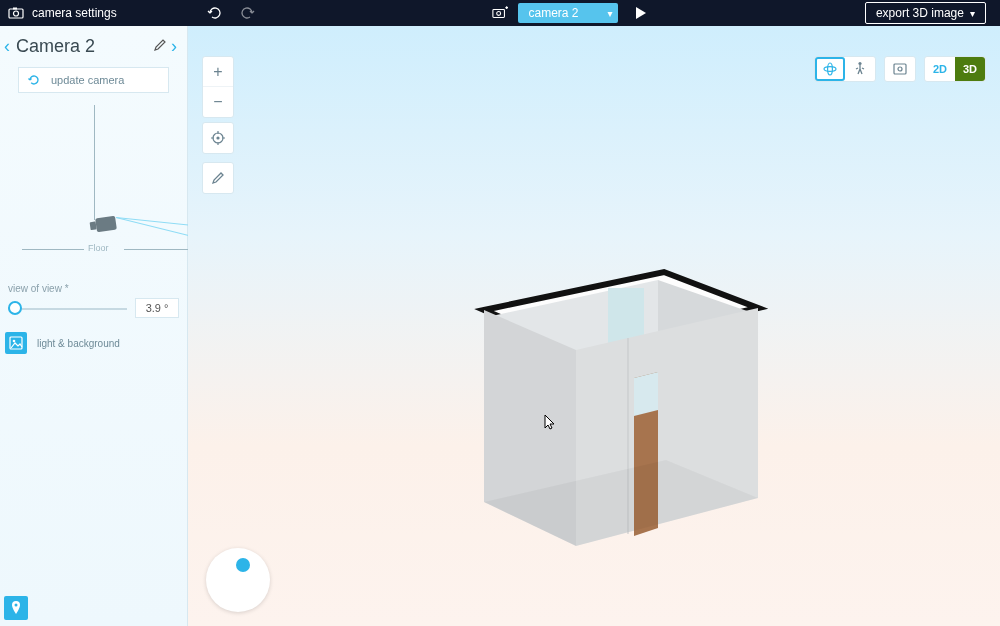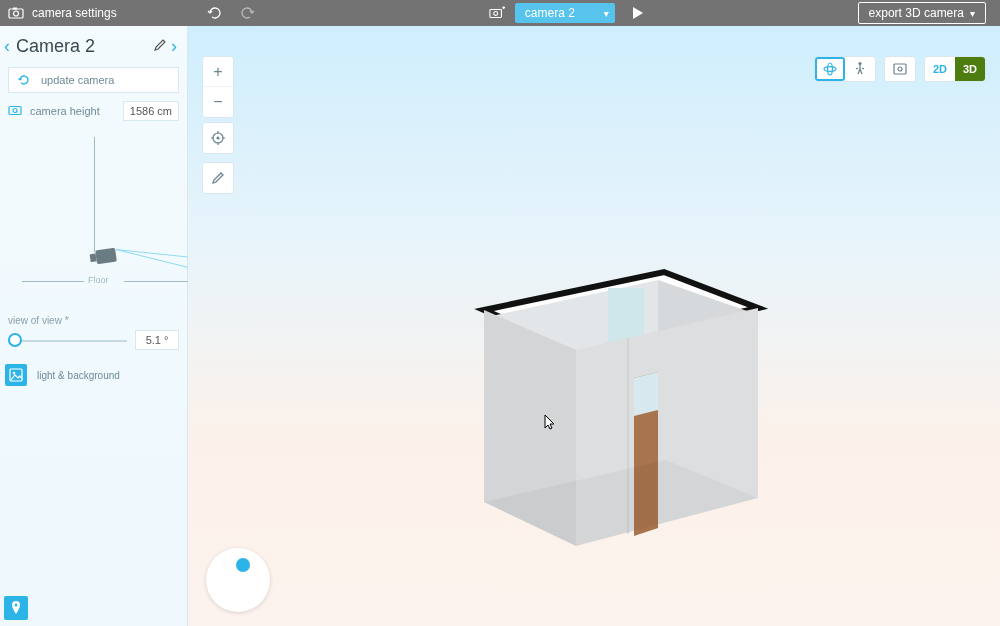--- a/index.html
+++ b/index.html
@@ -1,21 +1,21 @@
 <!DOCTYPE html>
 <html><head>
 <meta charset="utf-8">
 <style>
 * { box-sizing: border-box; margin: 0; padding: 0; font-family: -apple-system, BlinkMacSystemFont, "Segoe UI", Arial, sans-serif; }
 html, body { width: 1000px; height: 626px; overflow: hidden; }
 
 
 .topbar {
   height: 26px;
-  background: #737373;
+  background: #0f172a;
   display: flex;
   align-items: center;
   color: #fff;
   font-size: 12px;
 }
 .topbar-left {
   width: 188px; height: 100%; display: flex; align-items: center; padding-left: 8px; gap: 8px;
 }
 .topbar-center {
   flex: 1; height: 100%; display: flex; align-items: center; gap: 18px; padding-left: 18px;
@@ -46,21 +46,21 @@
   font-size:12px;
 }
 .cam-header {
   display:flex; align-items:center; padding:10px 10px 8px 4px; gap:4px; color:#335;
 }
 .cam-header .lt, .cam-header .gt { color:#2cb4e8; font-size:18px; font-weight:300; cursor:pointer; }
 .cam-title { flex:1; font-size:18px; font-weight:400; color:#3a4a52; padding-left:2px; }
 .edit-pencil { color:#555; }
 
 .row-box {
-  background:#fff; border:1px solid #d7e8f0; margin:2px 8px; height:26px;
+  background:#fff; border:1px solid #d7e8f0; margin:2px 18px; height:26px;
   display:flex; align-items:center; gap:8px; padding:0 6px; font-size:11px;
 }
 .row-box .ico { width:18px;height:18px; display:inline-flex;align-items:center;justify-content:center;}
 .height-row { display:flex; align-items:center; margin:6px 8px; gap:6px; font-size:11px; }
 .height-row .ico { color:#2cb4e8; }
 .height-val {
   margin-left:auto; background:#fff; border:1px solid #d7e8f0; padding:3px 6px; font-size:11px; color:#555;
 }
 
 .cam-viz {
@@ -175,21 +175,21 @@
         </svg>
     </span>
     <div class="cam-dropdown">
       <span>camera 2</span>
     </div>
     <div class="play-btn"></div>
     <div style="flex:1"></div>
   </div>
   <div class="topbar-right">
     <button class="export-btn">
-      <span>export 3D camera</span>
+      <span>export 3D image</span>
       <span style="font-size:10px">▾</span>
     </button>
   </div>
 </div>
 
 <div class="main">
 
   <div class="sidebar">
     <div class="cam-header">
       <span class="lt">‹</span>
@@ -205,49 +205,39 @@
     <div class="row-box">
       <span class="ico">
         <svg width="14" height="14" viewBox="0 0 14 14">
             <path d="M3 7a4 4 0 1 1 1.2 2.8" fill="none" stroke="#2cb4e8" stroke-width="1.4"></path>
             <path d="M3 7l-1.5-1.5M3 7l1.5-1.5" stroke="#2cb4e8" stroke-width="1.4"></path>
           </svg>
       </span>
       <span>update camera</span>
     </div>
 
-    <div class="height-row">
-      <span class="ico">
-        <svg width="16" height="14" viewBox="0 0 16 14">
-            <rect x="1" y="3.5" width="12" height="8" rx="1" fill="none" stroke="#2cb4e8" stroke-width="1.2"></rect>
-            <circle cx="7" cy="7.5" r="2" fill="none" stroke="#2cb4e8" stroke-width="1.2"></circle>
-          </svg>
-      </span>
-      <span>camera height</span>
-      <span class="height-val">1586 cm</span>
-    </div>
 
     <div class="cam-viz">
       <div class="viz-vline"></div>
       <div class="viz-cam"></div>
       <div class="viz-beam" style="transform:rotate(6deg)"></div>
       <div class="viz-beam" style="transform:rotate(14deg)"></div>
       <div class="viz-floor-l"></div>
       <div class="viz-floor-r"></div>
       <div class="viz-floor-lbl">Floor</div>
     </div>
 
     <div class="fov-section">
       <div class="fov-label">view of view *</div>
       <div class="fov-row">
         <div class="fov-slider">
           <div class="fov-track"></div>
           <div class="fov-handle"></div>
         </div>
-        <div class="fov-val">5.1 °</div>
+        <div class="fov-val">3.9 °</div>
       </div>
     </div>
 
     <div class="lb-row">
       <span class="lb-ico">
         <svg width="14" height="14" viewBox="0 0 14 14">
             <rect x="1" y="1" width="12" height="12" rx="1" fill="none" stroke="#fff" stroke-width="1.2"></rect>
             <circle cx="5" cy="5" r="1.3" fill="#fff"></circle>
             <path d="M2 12 l4-5 3 3 2-2 2 3" fill="none" stroke="#fff" stroke-width="1.2"></path>
           </svg>

